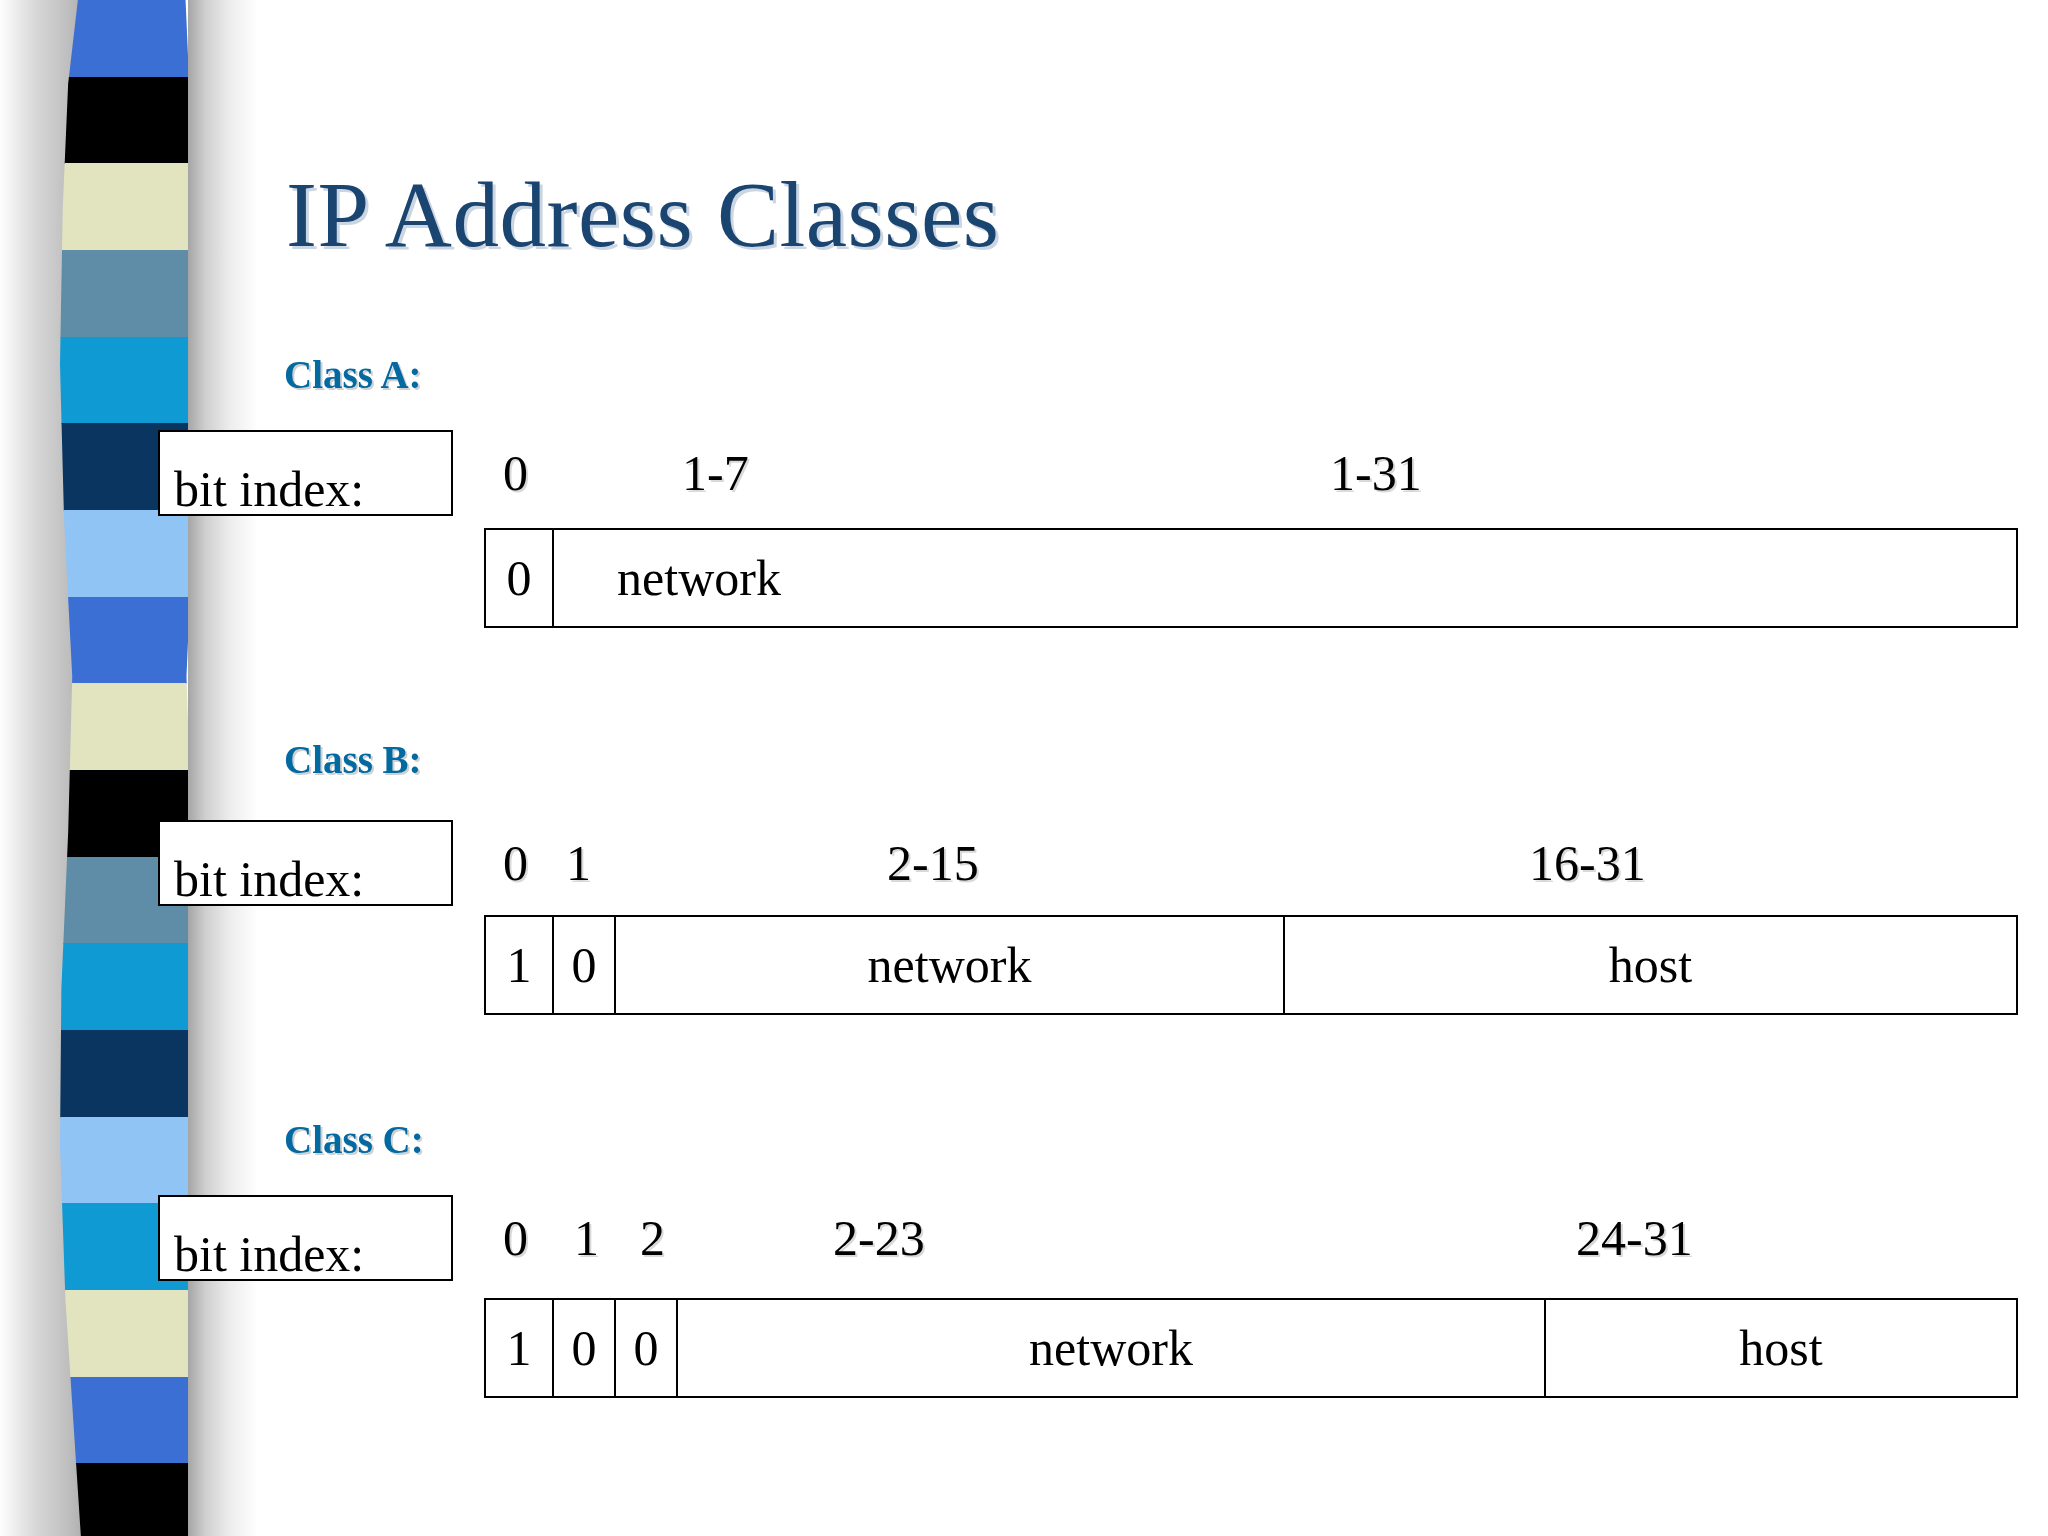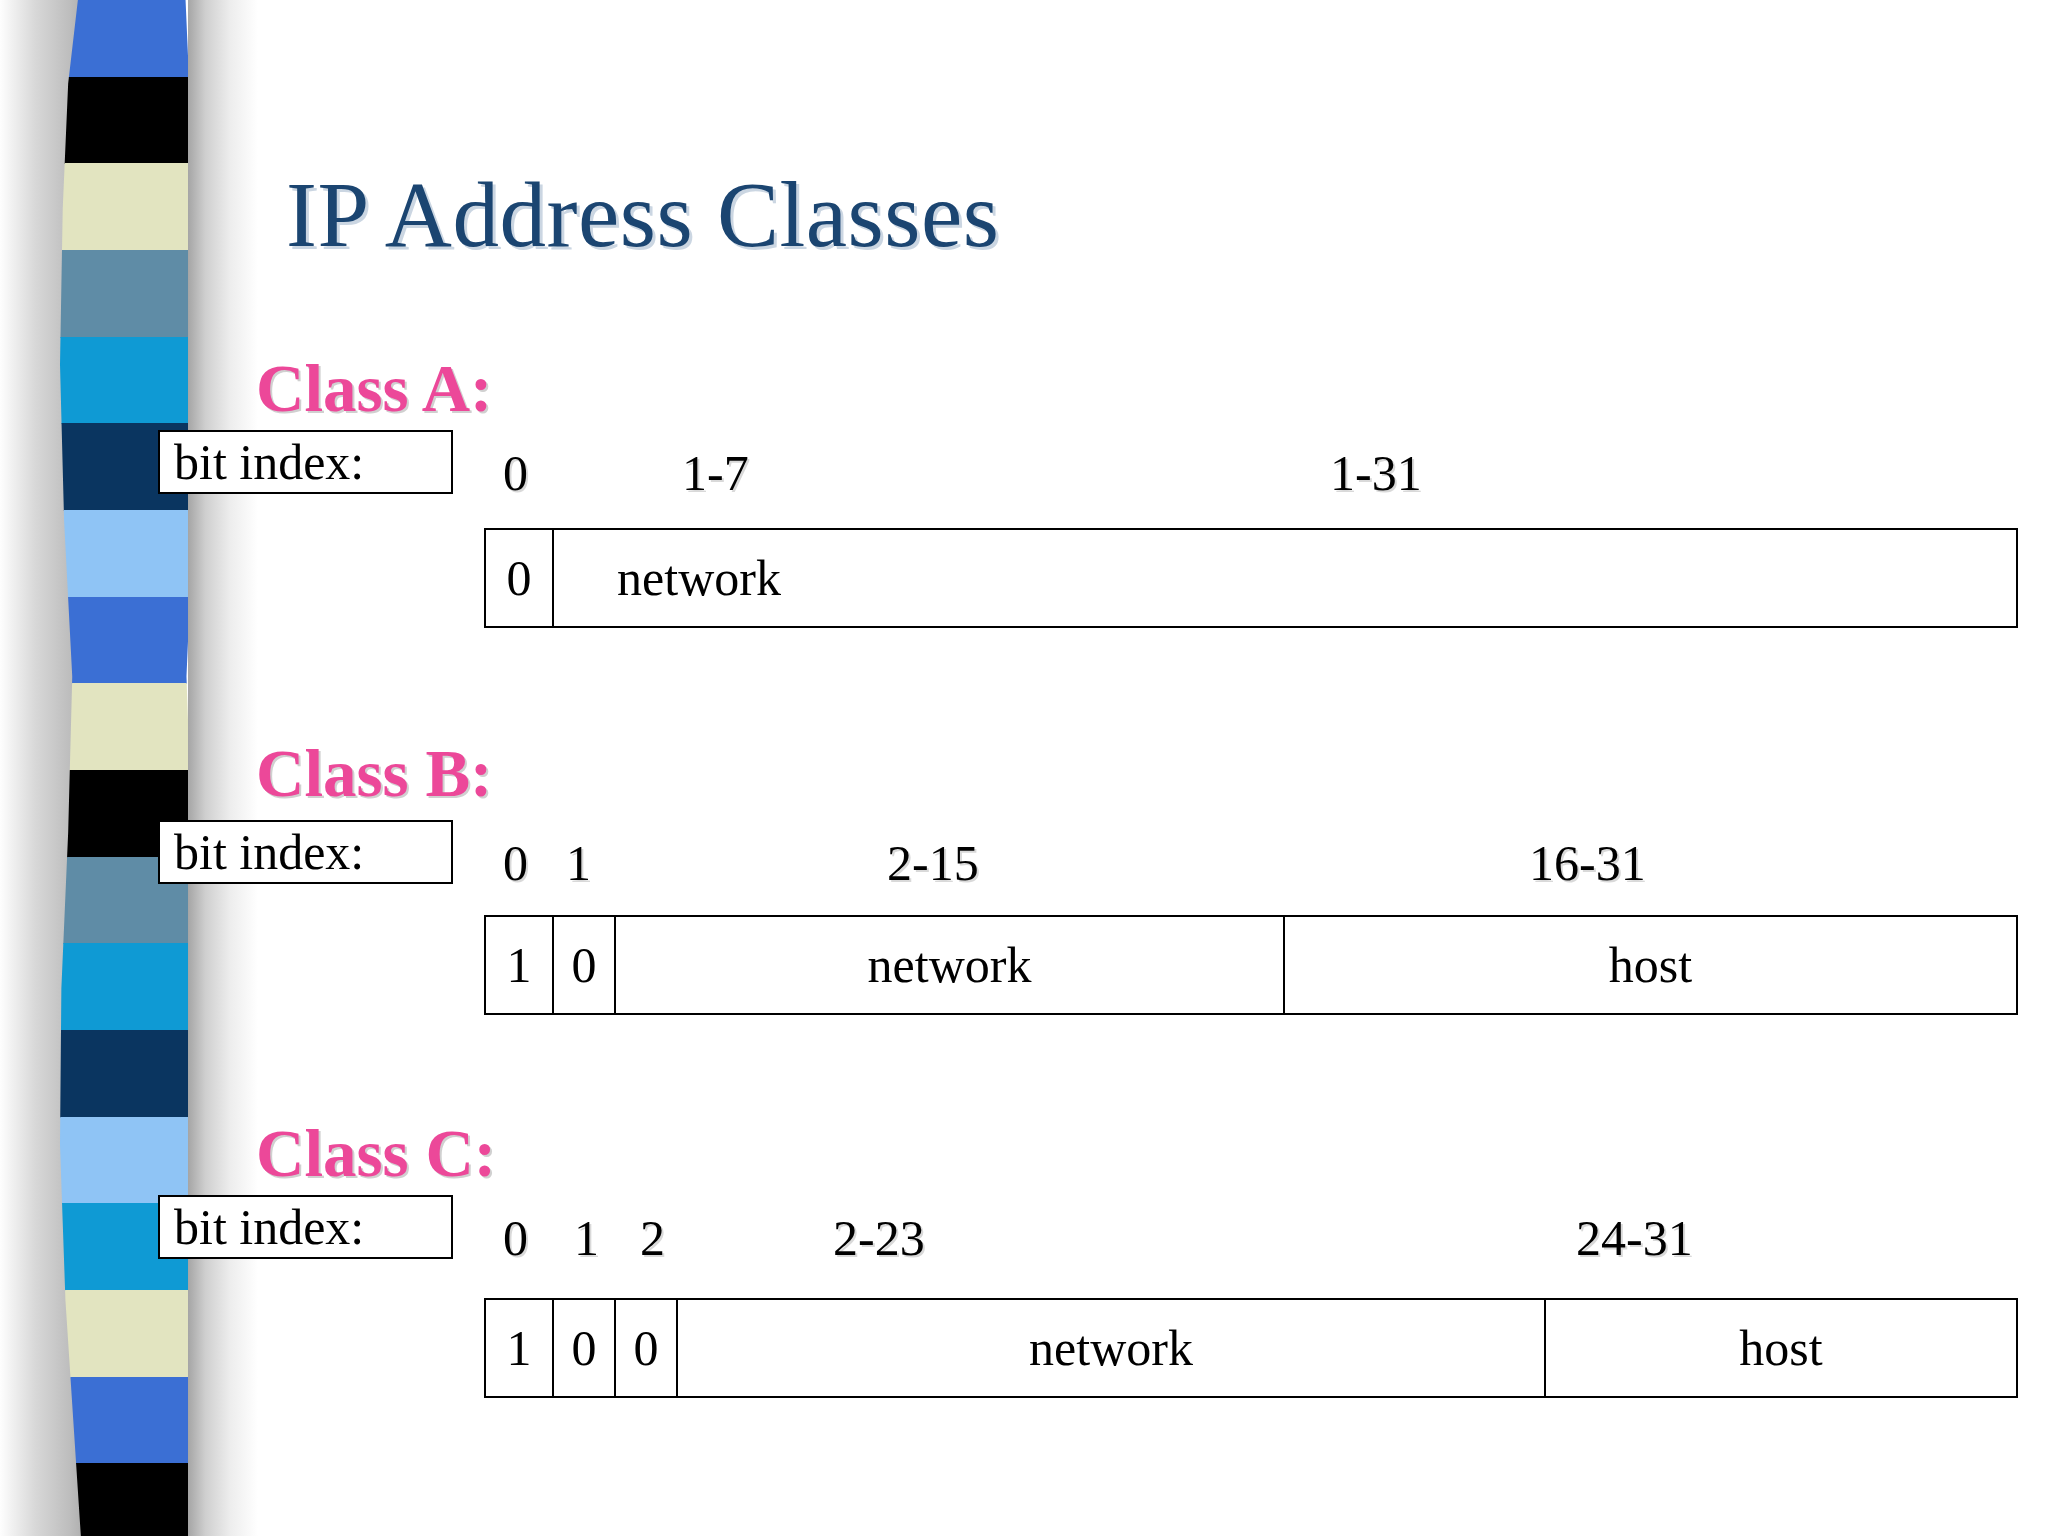--- a/index.html
+++ b/index.html
@@ -75,40 +75,40 @@
     color: #1b4571;
     letter-spacing: 0.5px;
     white-space: nowrap;
     text-shadow: 3px 3px 0 rgba(140,165,190,0.45);
   }
 
   
   .class-block { position: absolute; left: 0; }
   .class-label {
     position: absolute;
-    left: 256px;
+    left: 284px;
     font-weight: bold;
-    font-size: 67px;
-    color: #ec4899;
+    font-size: 39px;
+    color: #0369a1;
     line-height: 1.0;
     white-space: nowrap;
     text-shadow: 2px 2px 0 rgba(150,150,150,0.45);
   }
 
   
   .bitindex-box {
     position: absolute;
     left: 158px;
     width: 295px;
-    height: 64px;
+    height: 86px;
     background: #ffffff;
     border: 2px solid #000000;
     box-sizing: border-box;
     display: flex;
-    align-items: center;
+    align-items: flex-end;
     justify-content: flex-start;
     padding-left: 14px;
     z-index: 5;
   }
   .bitindex-box span {
     font-size: 50px;
     color: #000000;
     line-height: 1.0;
     white-space: nowrap;
   }

